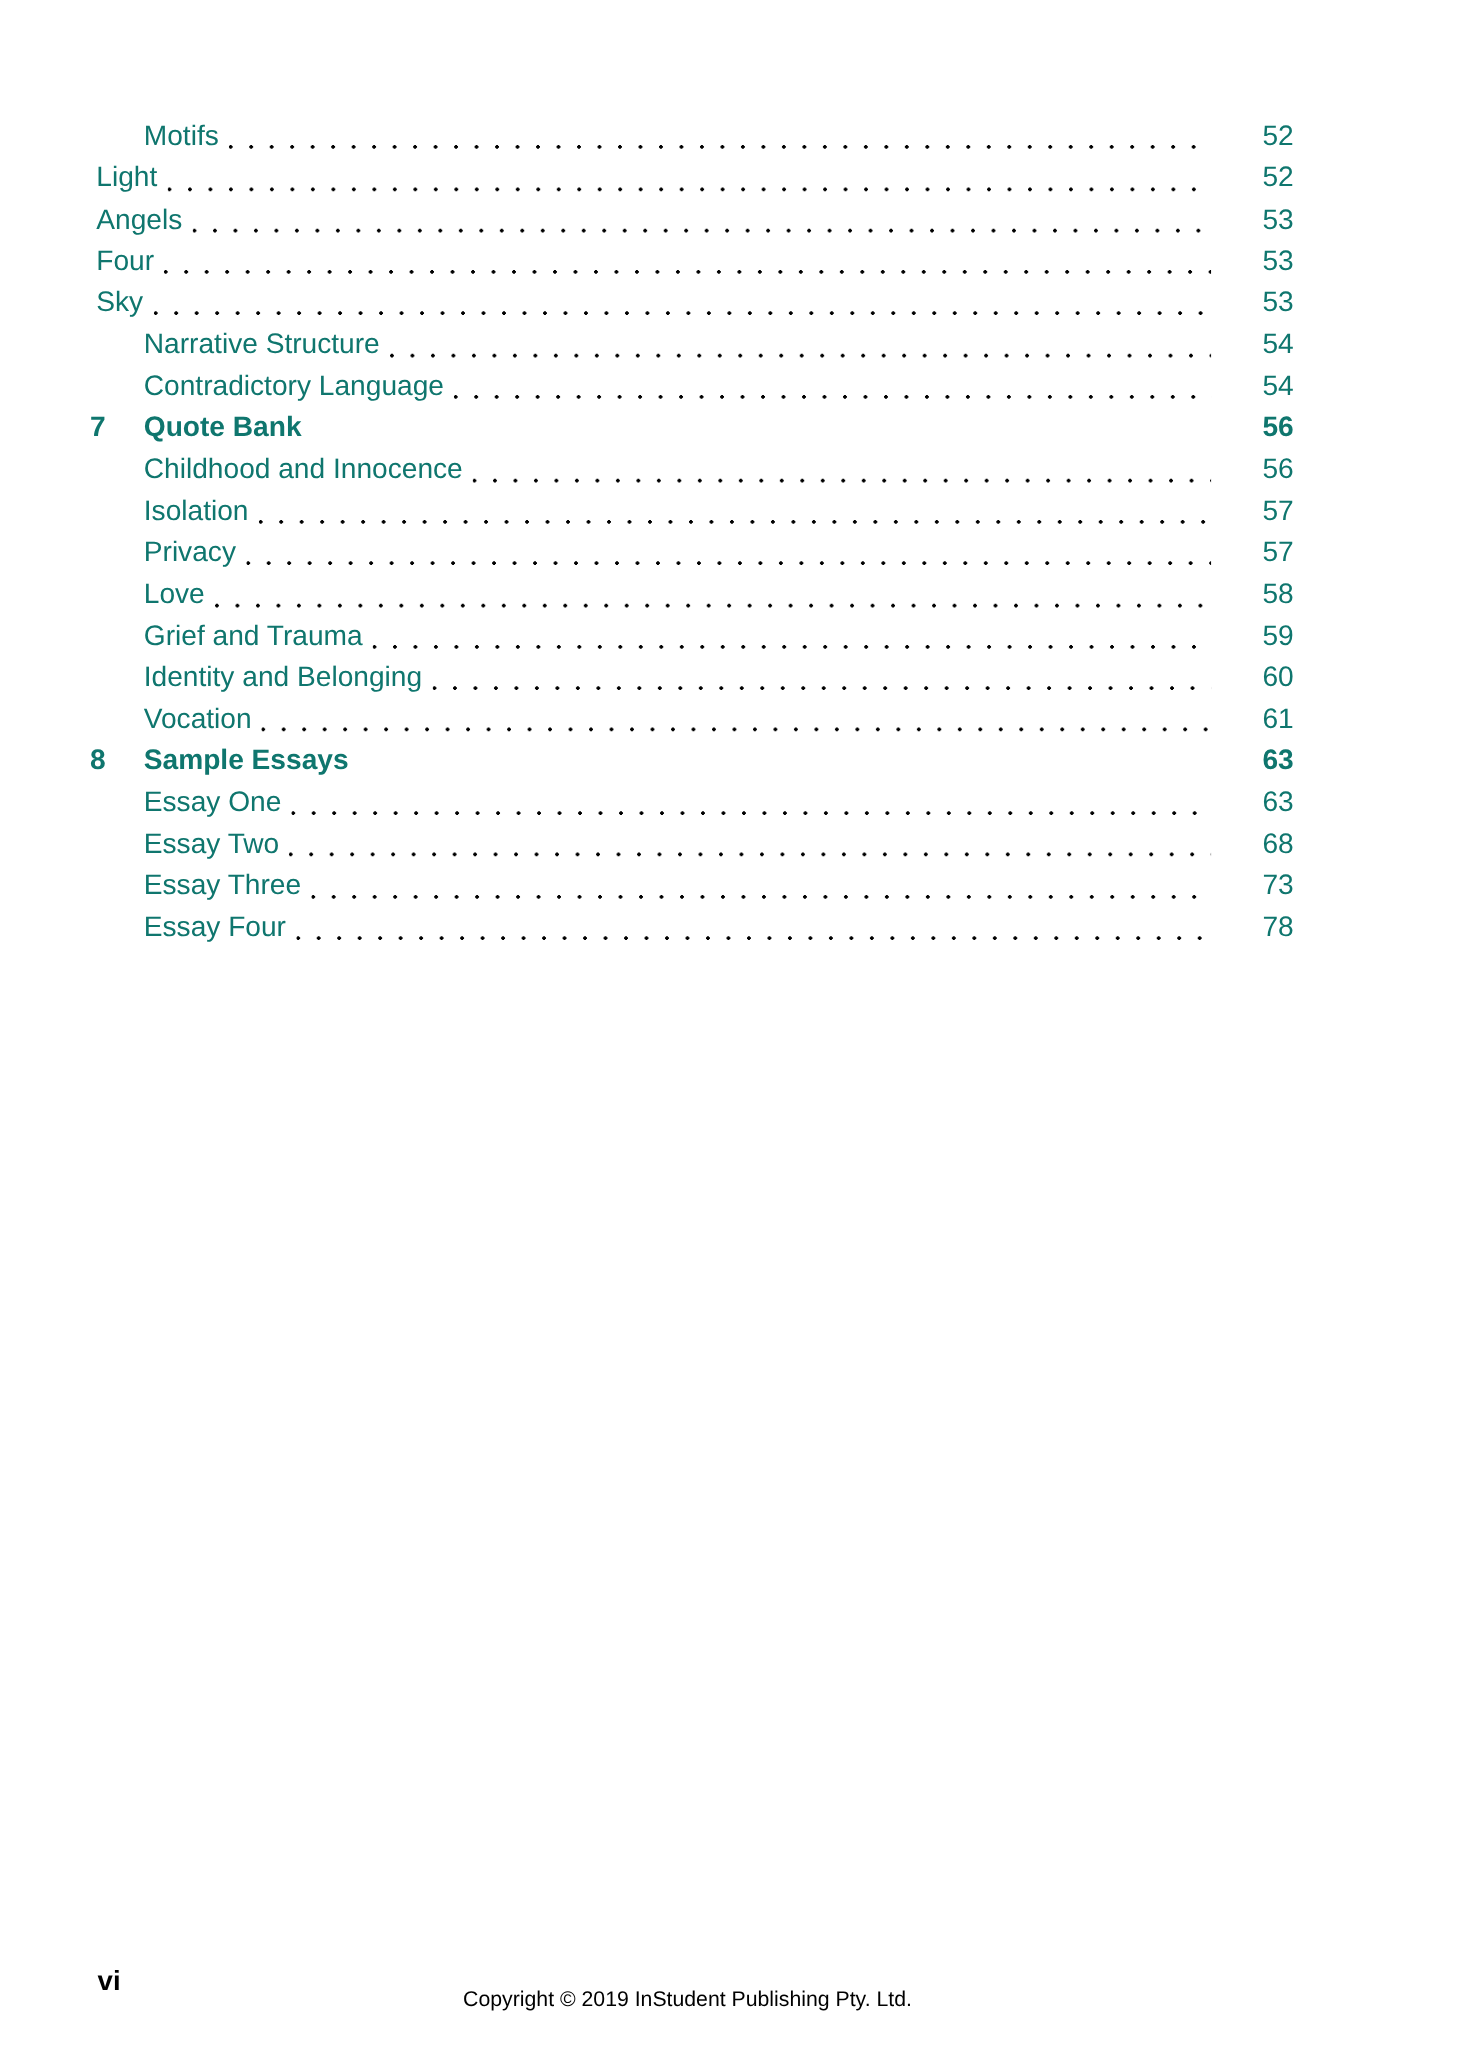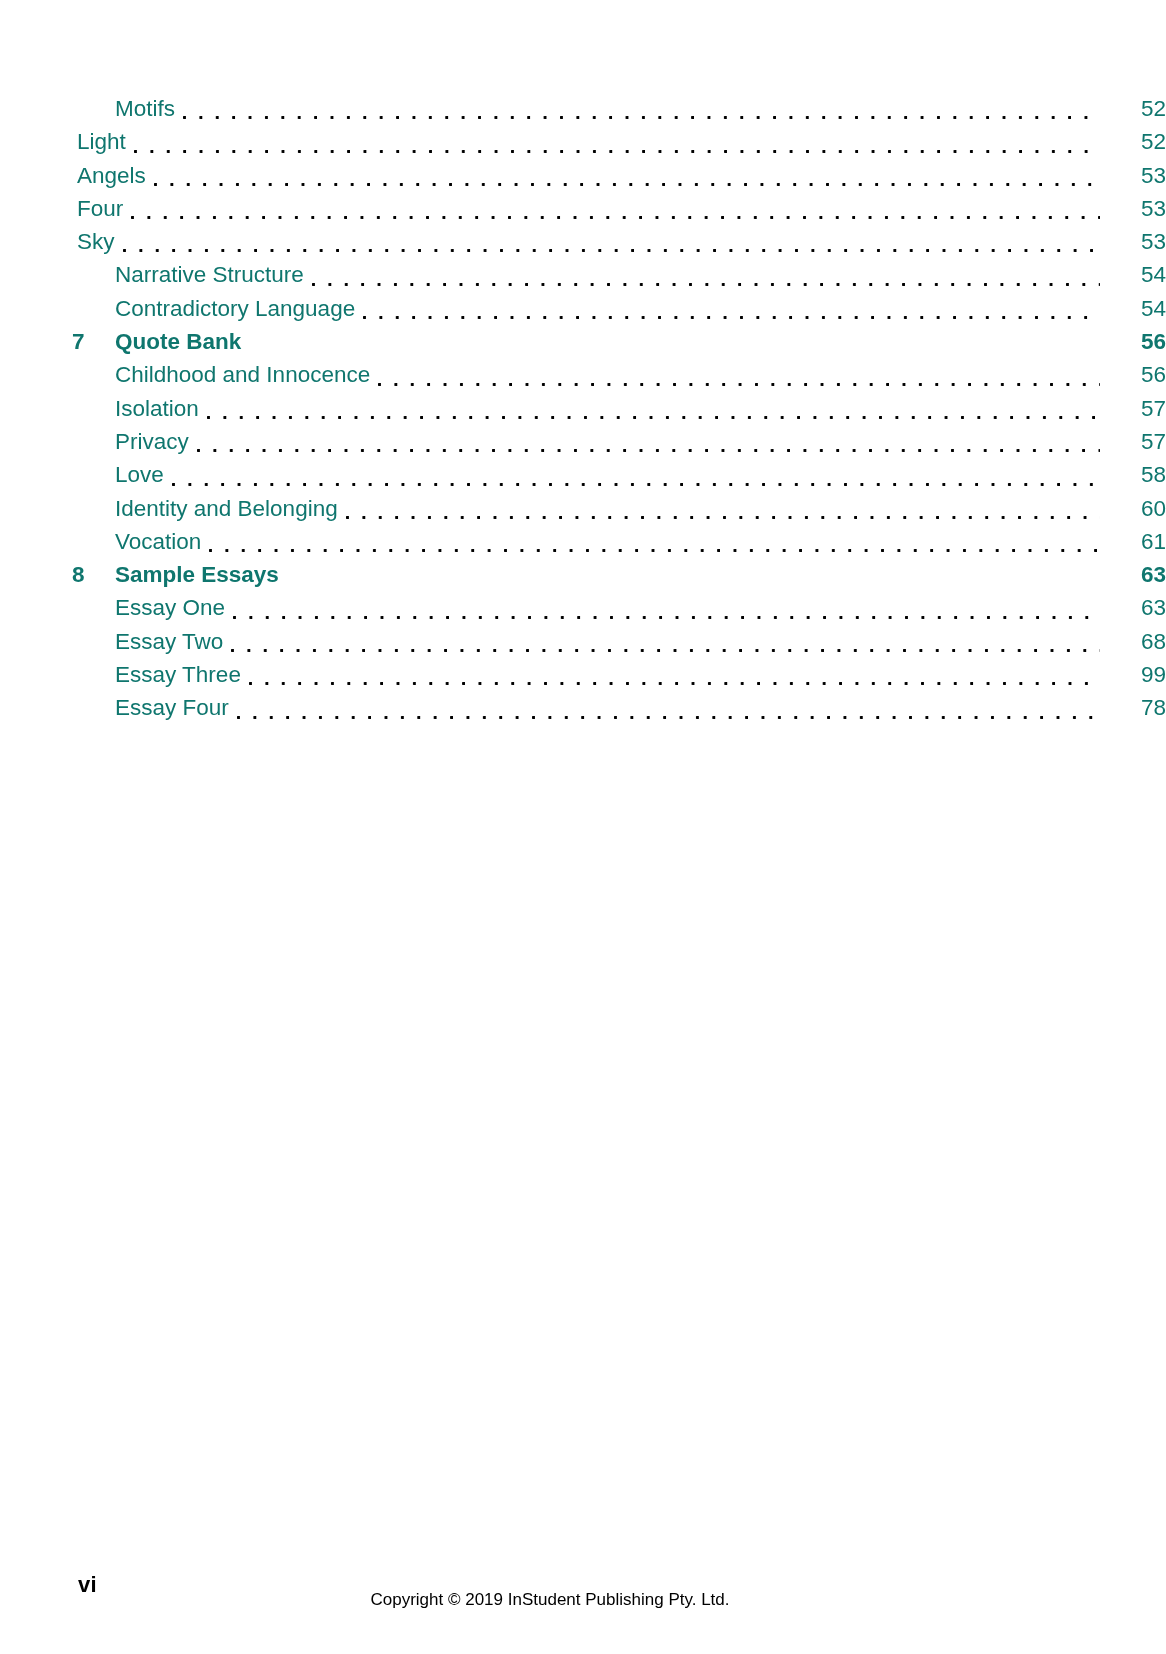--- a/index.html
+++ b/index.html
@@ -75,20 +75,21 @@
     background-size: 16.4px 3px;
     background-repeat: repeat-x;
   }
 
   .lvl-chapter .leader::before { background-image: none; }
 
   .pagenum {
     flex: 0 0 auto;
     width: 60px;
     text-align: right;
+    padding-right: 131px;
     box-sizing: content-box;
     font-size: 22.5px;
     white-space: nowrap;
   }
 
   .lvl-chapter .pagenum { font-weight: bold; }
 
   .footer {
     position: absolute;
     left: 0;
@@ -176,20 +177,25 @@
         <span class="entry-label">Privacy</span>
         <span class="leader"></span>
         <span class="pagenum">57</span>
       </div>
       <div class="toc-row lvl-1">
         <span class="entry-label">Love</span>
         <span class="leader"></span>
         <span class="pagenum">58</span>
       </div>
       <div class="toc-row lvl-1">
+        <span class="entry-label">Grief and Trauma</span>
+        <span class="leader"></span>
+        <span class="pagenum">59</span>
+      </div>
+      <div class="toc-row lvl-1">
         <span class="entry-label">Identity and Belonging</span>
         <span class="leader"></span>
         <span class="pagenum">60</span>
       </div>
       <div class="toc-row lvl-1">
         <span class="entry-label">Vocation</span>
         <span class="leader"></span>
         <span class="pagenum">61</span>
       </div>
       <div class="toc-row lvl-chapter">
@@ -204,21 +210,21 @@
         <span class="pagenum">63</span>
       </div>
       <div class="toc-row lvl-1">
         <span class="entry-label">Essay Two</span>
         <span class="leader"></span>
         <span class="pagenum">68</span>
       </div>
       <div class="toc-row lvl-1">
         <span class="entry-label">Essay Three</span>
         <span class="leader"></span>
-        <span class="pagenum">99</span>
+        <span class="pagenum">73</span>
       </div>
       <div class="toc-row lvl-1">
         <span class="entry-label">Essay Four</span>
         <span class="leader"></span>
         <span class="pagenum">78</span>
       </div>
     </div>
 
   <div class="footer">
     <div class="folio">vi</div>

